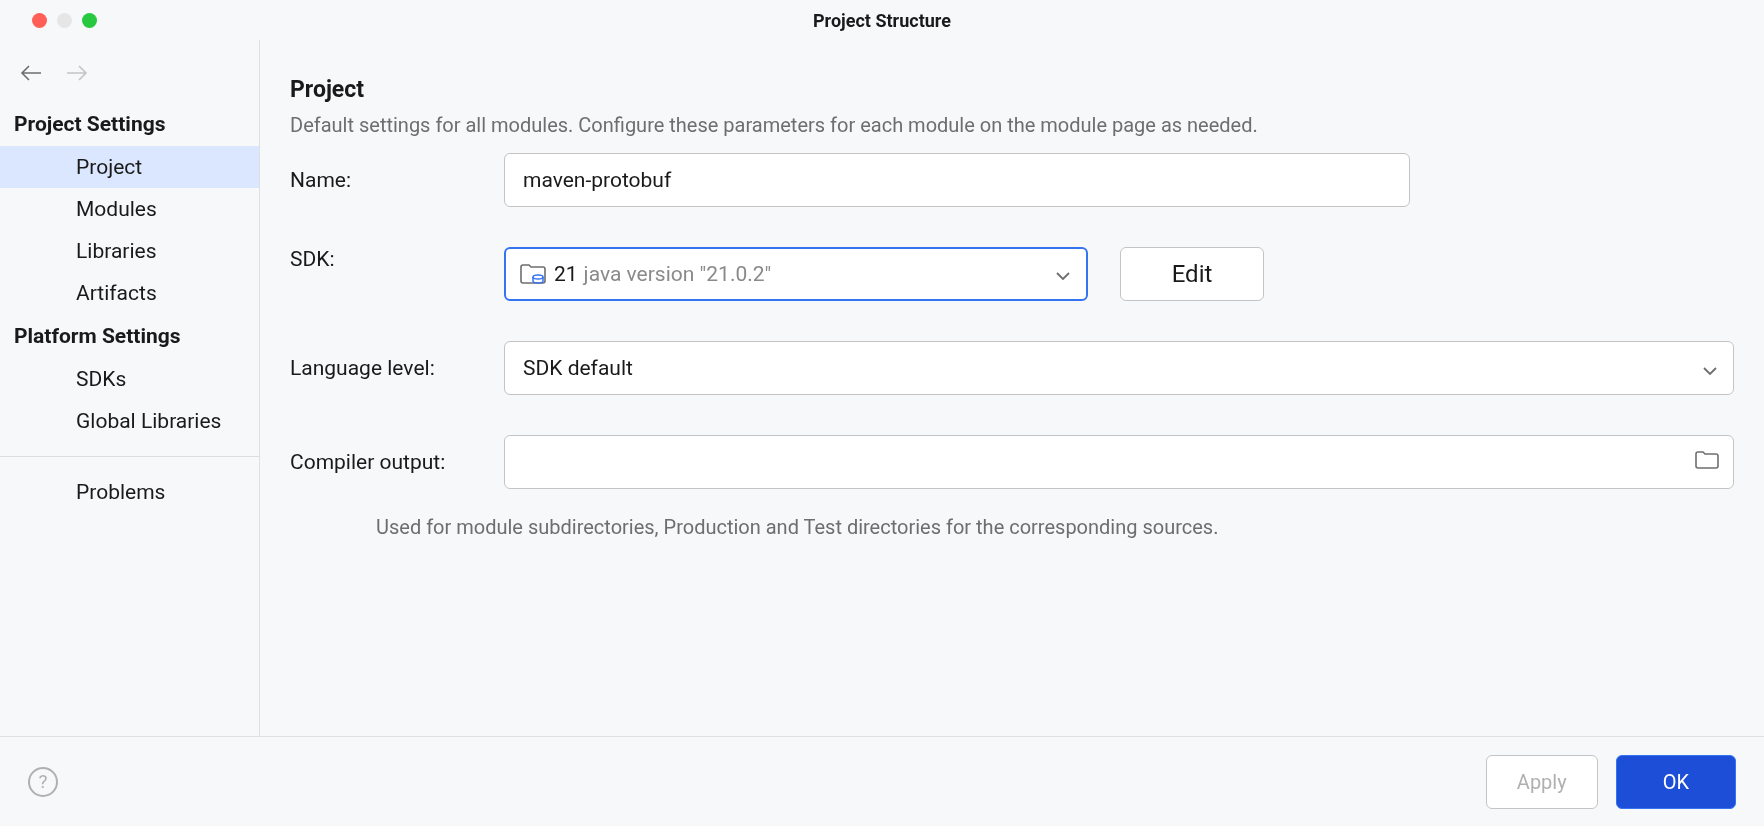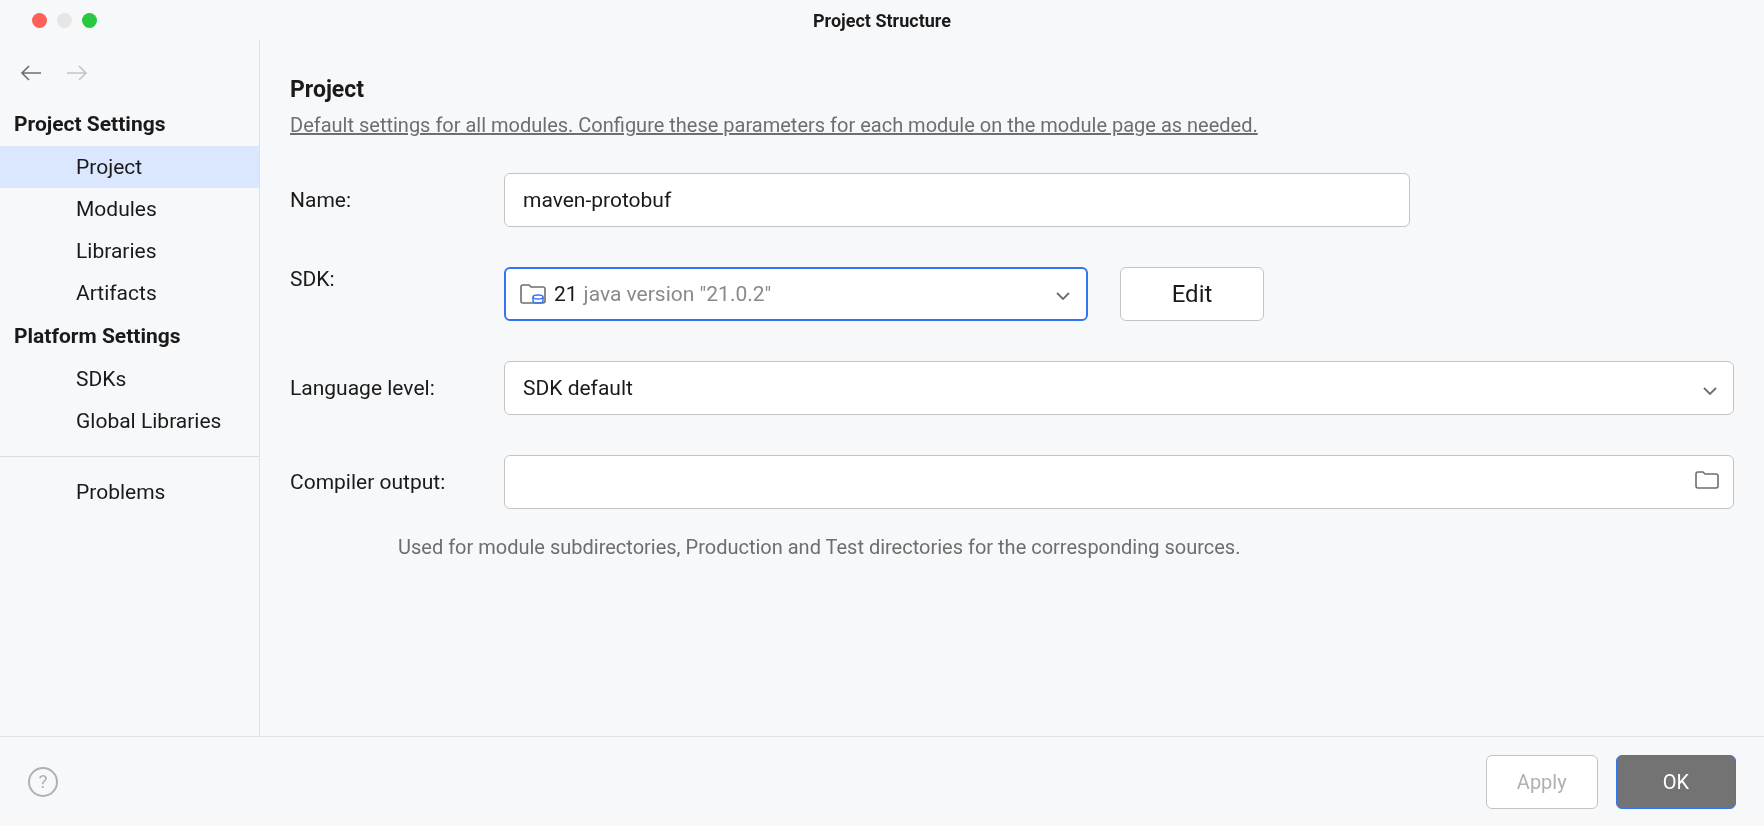--- a/index.html
+++ b/index.html
@@ -101,22 +101,21 @@
     }
     .content-title {
       font-size: 23px;
       font-weight: 700;
       color: #1a1a1a;
       margin-bottom: 10px;
     }
     .content-subtitle {
       font-size: 20px;
       color: #6e6e6e;
-      margin-bottom: 36px;
-      text-decoration: underline;
+      margin-bottom: 16px;
     }
     .form-row {
       display: flex;
       align-items: center;
       margin-bottom: 40px;
     }
     .form-label {
       width: 214px;
       font-size: 21px;
       color: #1a1a1a;
@@ -221,21 +220,21 @@
     }
     .folder-icon {
       position: absolute;
       right: 14px;
       color: #6e6e6e;
       cursor: pointer;
     }
     .compiler-hint {
       font-size: 20px;
       color: #6e6e6e;
-      margin-left: 108px;
+      margin-left: 86px;
     }
     .footer {
       height: 90px;
       display: flex;
       align-items: center;
       padding: 0 28px;
       border-top: 1px solid #e0e0e0;
       background: #f7f8fa;
     }
     .help-icon {
@@ -263,21 +262,21 @@
       cursor: pointer;
       border: 1px solid #c4c4c4;
       background: #fff;
       color: #1a1a1a;
     }
     .btn.disabled {
       color: #b0b0b0;
       cursor: default;
     }
     .btn.primary {
-      background: #737373;
+      background: #1d4ed8;
       border-color: #3574f0;
       color: #fff;
       padding: 0 46px;
     }
   </style>
 </head>
 <body>
 
 <div class="titlebar">
   <div class="traffic-lights">

